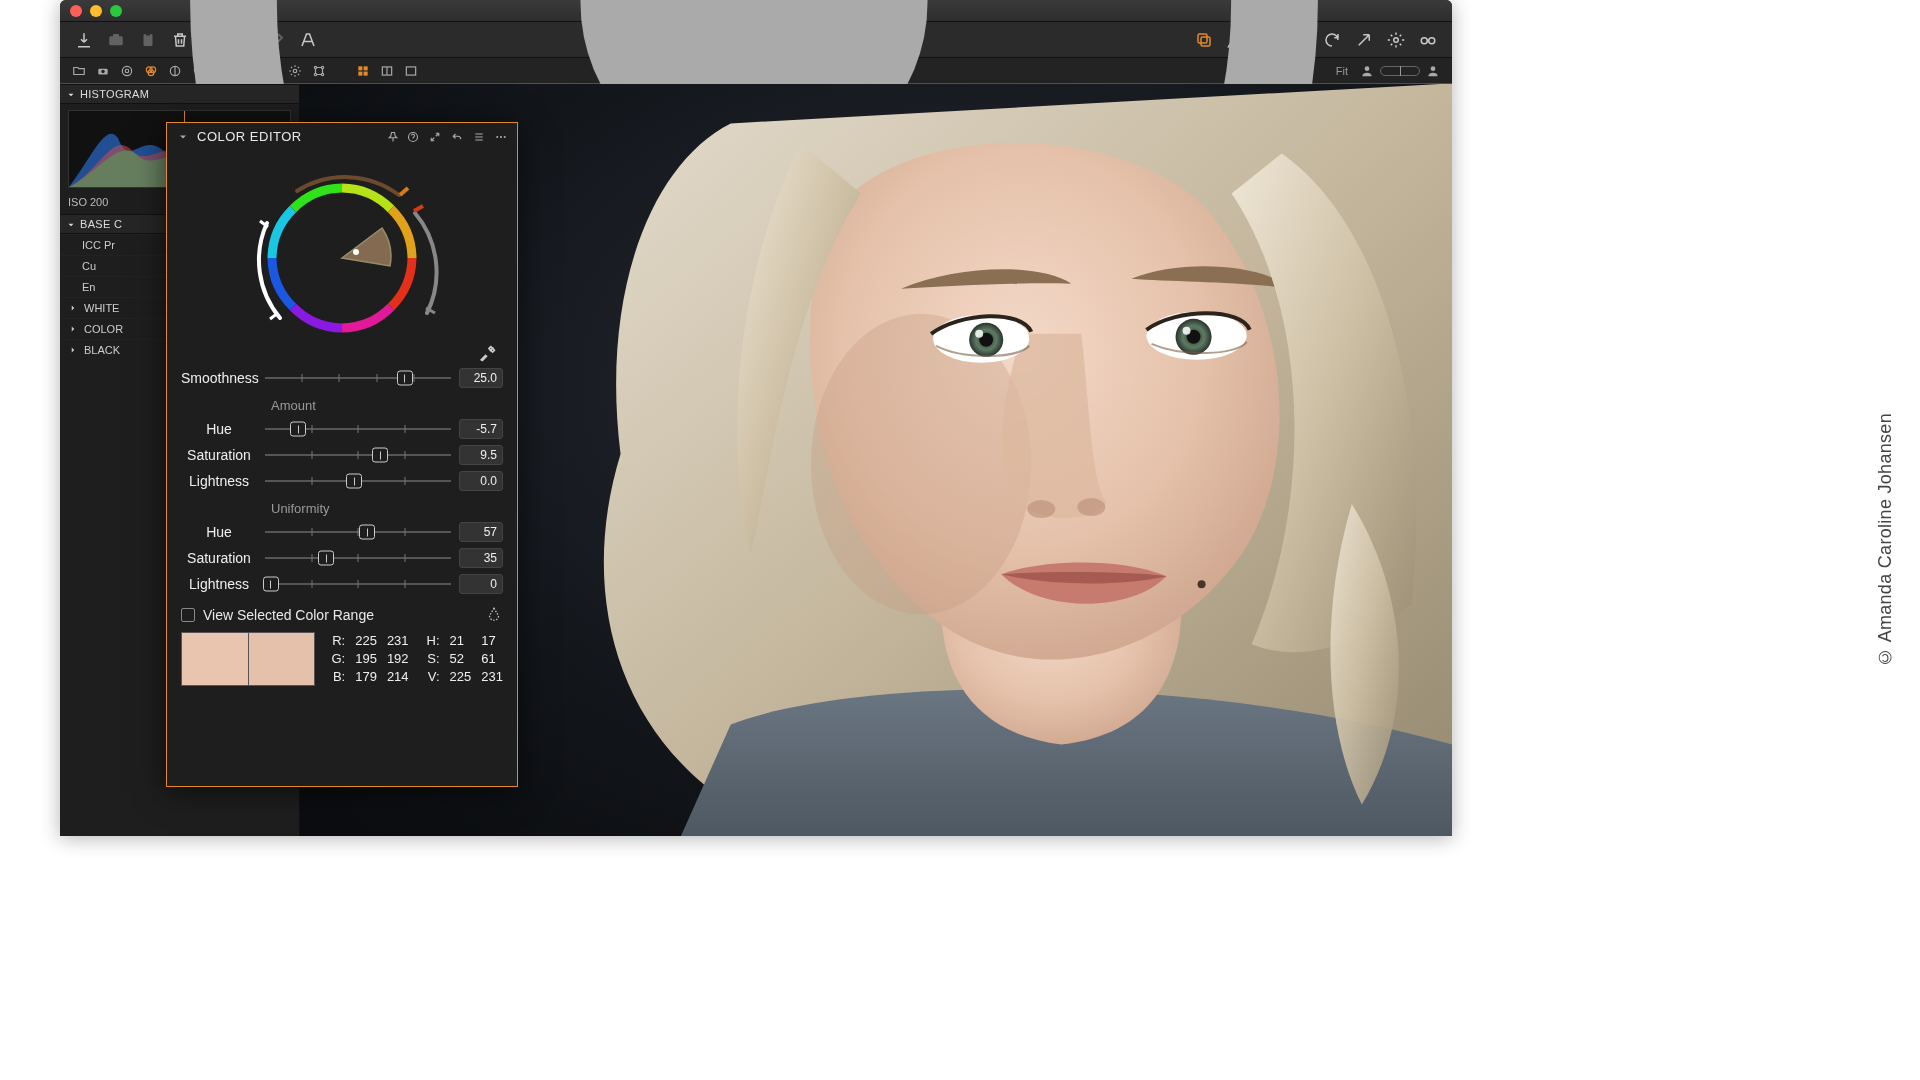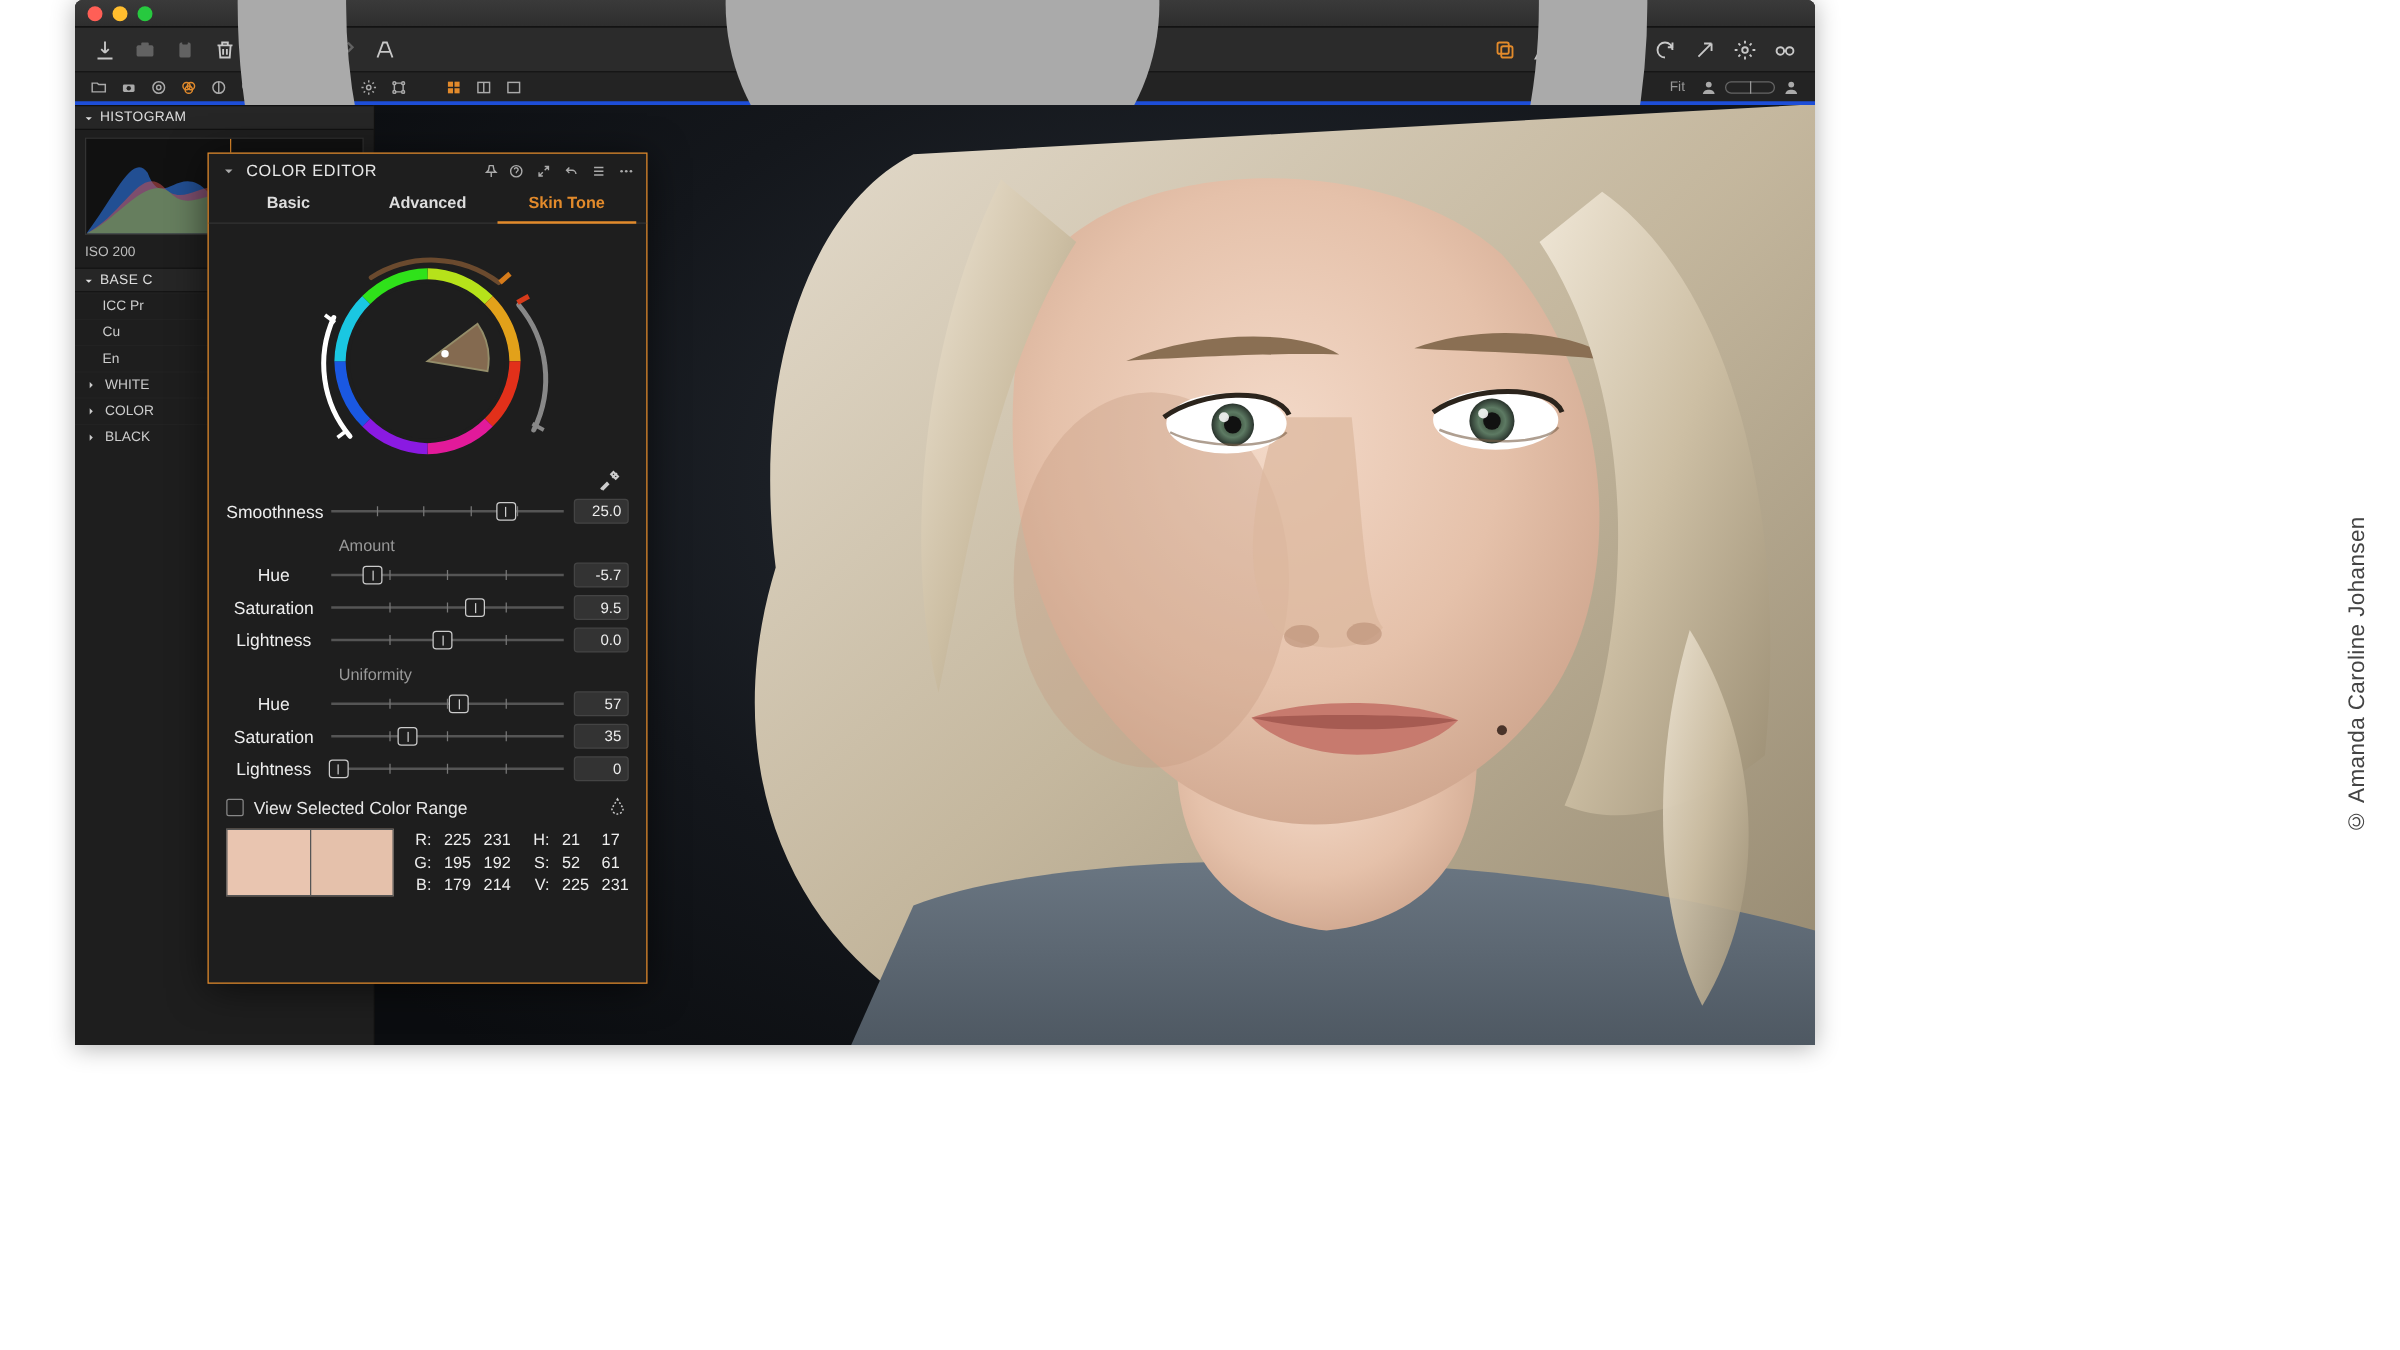--- a/index.html
+++ b/index.html
@@ -17,21 +17,21 @@
 
   
   .maintoolbar { height:36px; background:#2b2b2b; border-bottom:1px solid #111; display:flex; align-items:center; padding:0 10px; gap:4px;}
   .maintoolbar .grp { display:flex; gap:4px; align-items:center;}
   .maintoolbar .sp { flex:1; }
   .tbtn { width:28px; height:28px; display:flex; align-items:center; justify-content:center; border-radius:4px; color:#c8c8c8; cursor:pointer;}
   .tbtn.accent { color:#e28a2b; }
   .tbtn svg { width:18px; height:18px; }
   .tbtn.sm svg { width:14px; height:14px;}
 
-  .secondbar { height:26px; background:#232323; border-bottom:3px solid #1d4ed8; display:flex; align-items:center; padding:0 8px; gap:2px;}
+  .secondbar { height:26px; background:#232323; border-bottom:1px solid #1d4ed8; display:flex; align-items:center; padding:0 8px; gap:2px;}
   .secondbar .tbtn { width:22px; height:22px; color:#aaa;}
   .secondbar .tbtn svg{ width:14px; height:14px;}
   .secondbar .tbtn.accent{ color:#e28a2b;}
   .secondbar .sp { flex:1;}
   .fitlabel { color:#999; font-size:11px; margin-right:6px;}
   .exposure-ind { width:40px; height:10px; border:1px solid #666; border-radius:5px; position:relative;}
   .exposure-ind::after{content:"";position:absolute;left:50%;top:-1px;bottom:-1px;width:1px;background:#999;}
 
   
   .leftcol { position:absolute; left:0; top:84px; bottom:0; width:240px; background:#1e1e1e; border-right:1px solid #111; color:#ccc; font-size:11px;}
@@ -514,25 +514,20 @@
             <path d="M3 4h10M3 8h10M3 12h10"></path>
           </svg>
         <svg viewBox="0 0 16 16" fill="currentColor">
             <circle cx="3" cy="8" r="1.4"></circle>
             <circle cx="8" cy="8" r="1.4"></circle>
             <circle cx="13" cy="8" r="1.4"></circle>
           </svg>
       </div>
     </div>
 
-    <div class="tabs">
-      <div class="tab">Basic</div>
-      <div class="tab">Advanced</div>
-      <div class="tab active">Skin Tone</div>
-    </div>
 
     <div class="panel-body">
       <div class="wheel-wrap">
         <svg width="240" height="190" viewBox="0 0 240 190">
 
           <path d="M58 155 A90 90 0 0 1 45 60" stroke="#fff" stroke-width="4" fill="none" stroke-linecap="round"></path>
           <path d="M193 50 A92 92 0 0 1 205 150" stroke="#888" stroke-width="4" fill="none" stroke-linecap="round"></path>
           <path d="M75 28 A90 90 0 0 1 177 32" stroke="#6b4a2e" stroke-width="4" fill="none" stroke-linecap="round"></path>
 
           <line x1="46" y1="64" x2="38" y2="58" stroke="#fff" stroke-width="3"></line>

